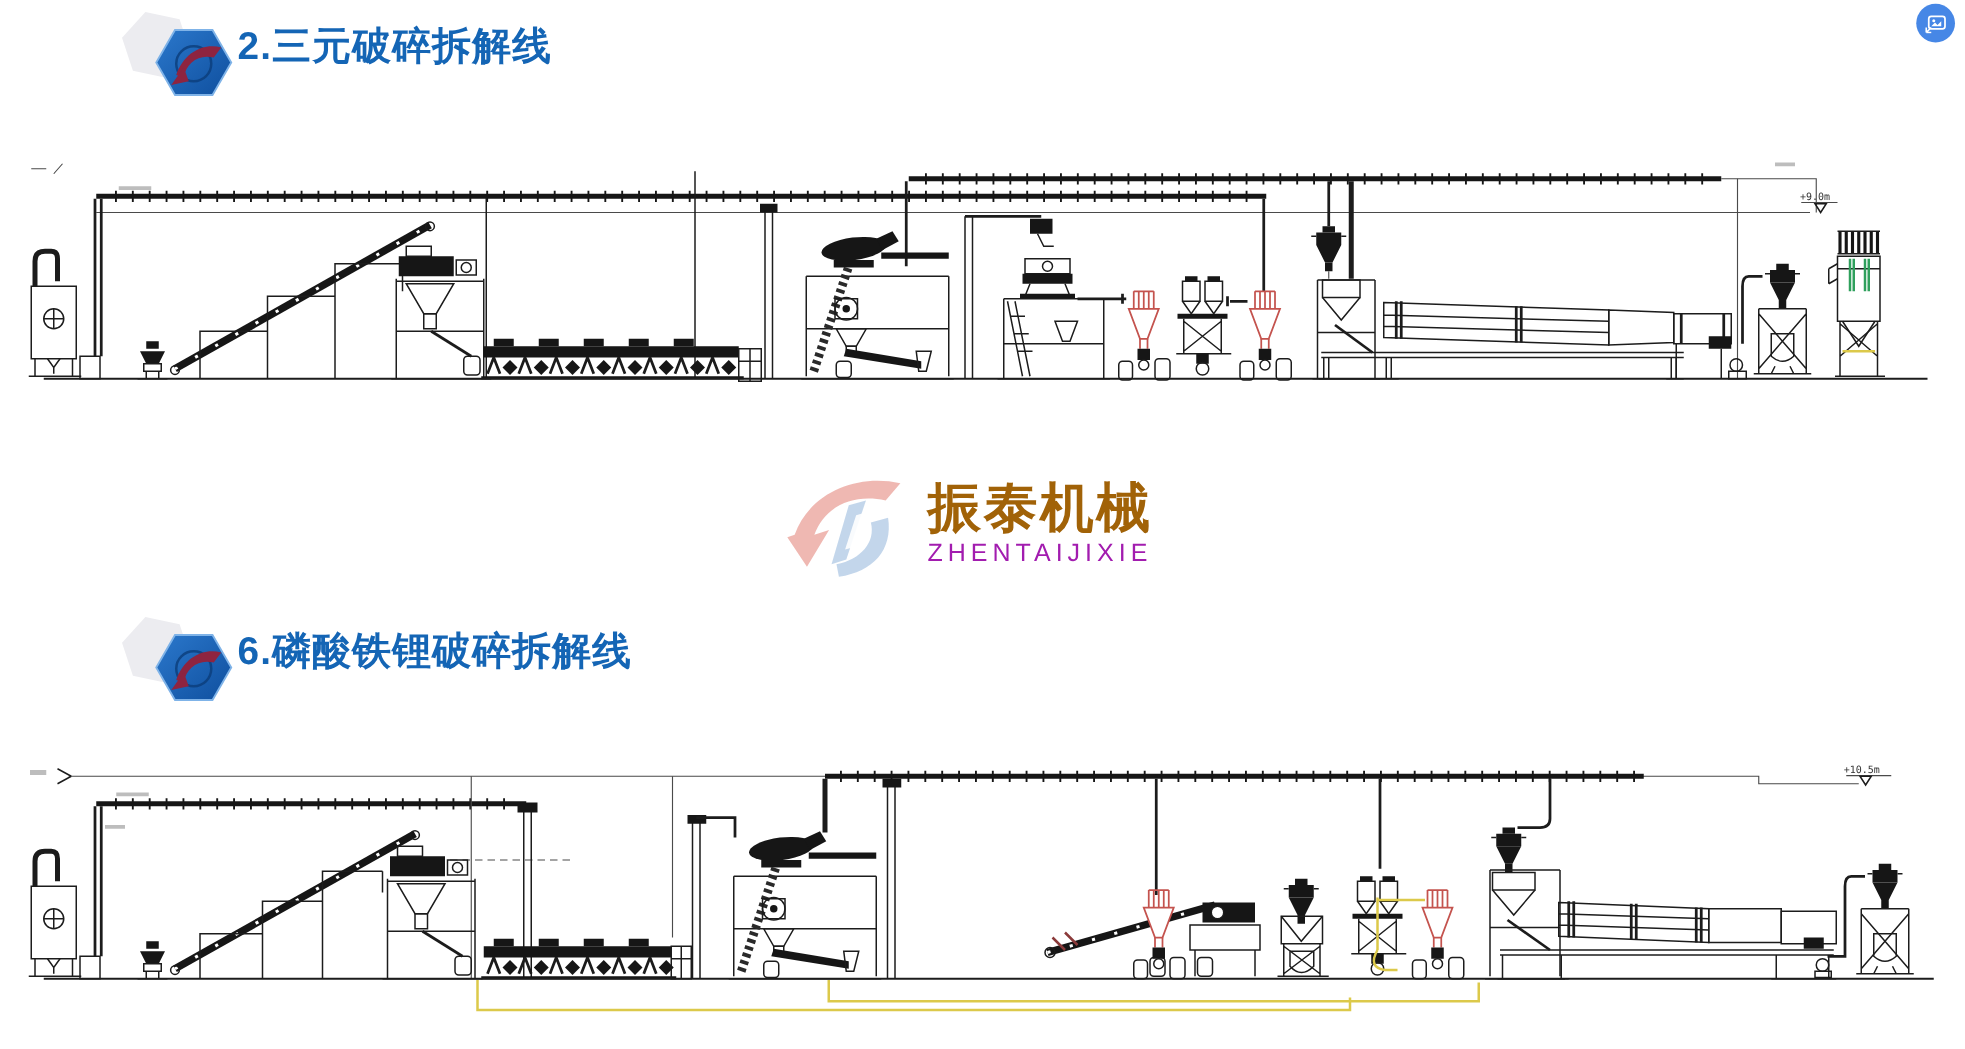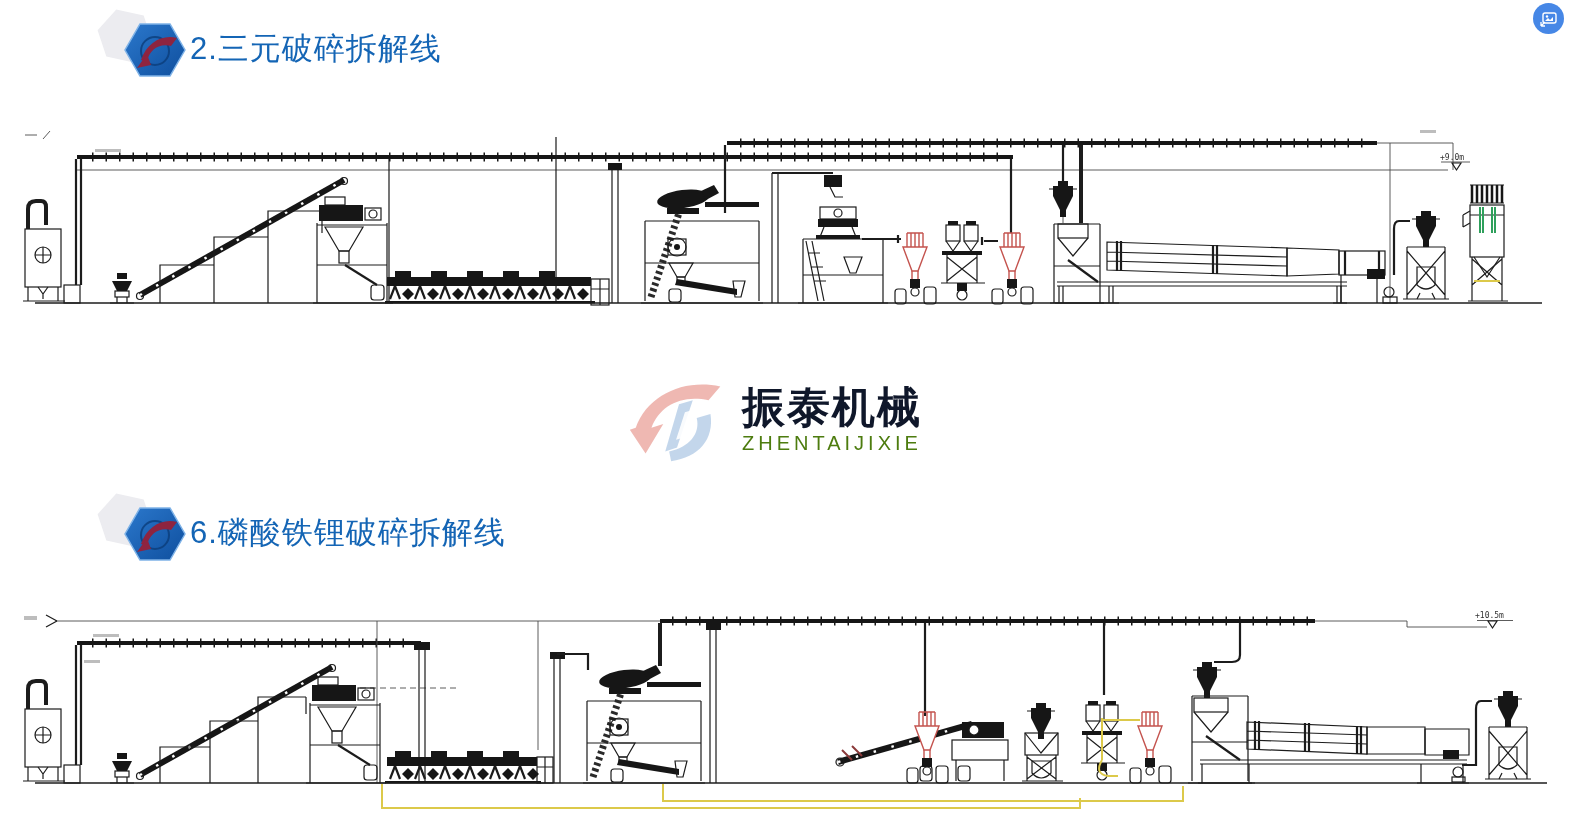--- a/index.html
+++ b/index.html
@@ -2,34 +2,34 @@
 <html><head>
 <meta charset="utf-8">
 <style>
   html,body{margin:0;padding:0;background:#fff;}
   .page{position:relative;width:1572px;height:839px;background:#fff;overflow:hidden;
         font-family:"Liberation Sans","DejaVu Sans",sans-serif;}
 
   
   .sec{position:absolute;left:85px;width:560px;height:80px;}
   .sec .hexico{position:absolute;left:0;top:0;}
-  .sec h2{position:absolute;left:105px;top:22px;margin:0;font-size:31px;font-weight:normal;
+  .sec h2{position:absolute;left:105px;top:10px;margin:0;font-size:31px;font-weight:bold;
           color:#1465b5;letter-spacing:1px;white-space:nowrap;}
 
   
   .img-tool{position:absolute;left:1533px;top:3px;width:31px;height:31px;border:none;
             border-radius:50%;background:#4687e6;display:flex;align-items:center;
             justify-content:center;cursor:pointer;padding:0;}
 
   
   .watermark{position:absolute;left:620px;top:366px;width:330px;height:108px;
              display:flex;align-items:center;pointer-events:none;}
   .wm-text{margin-left:4px;}
-  .wm-cn{display:block;font-size:43px;font-weight:bold;color:#0f172a;letter-spacing:2px;line-height:1.05;}
-  .wm-en{display:block;font-size:20px;color:#4d7c0f;letter-spacing:4px;margin-top:2px;}
+  .wm-cn{display:block;font-size:43px;font-weight:bold;color:#a16207;letter-spacing:2px;line-height:1.05;}
+  .wm-en{display:block;font-size:20px;color:#a21caf;letter-spacing:4px;margin-top:2px;}
 
   
   .draw{position:absolute;left:0;width:1572px;}
   .d1{top:125px;height:190px;}
   .d2{top:600px;height:235px;}
 
   
   .ln{stroke:#1c1c1c;stroke-width:1.2;fill:none;}
   .ln2{stroke:#1c1c1c;stroke-width:2.2;fill:none;}
   .pipe4{stroke:#1c1c1c;stroke-width:4;fill:none;}

